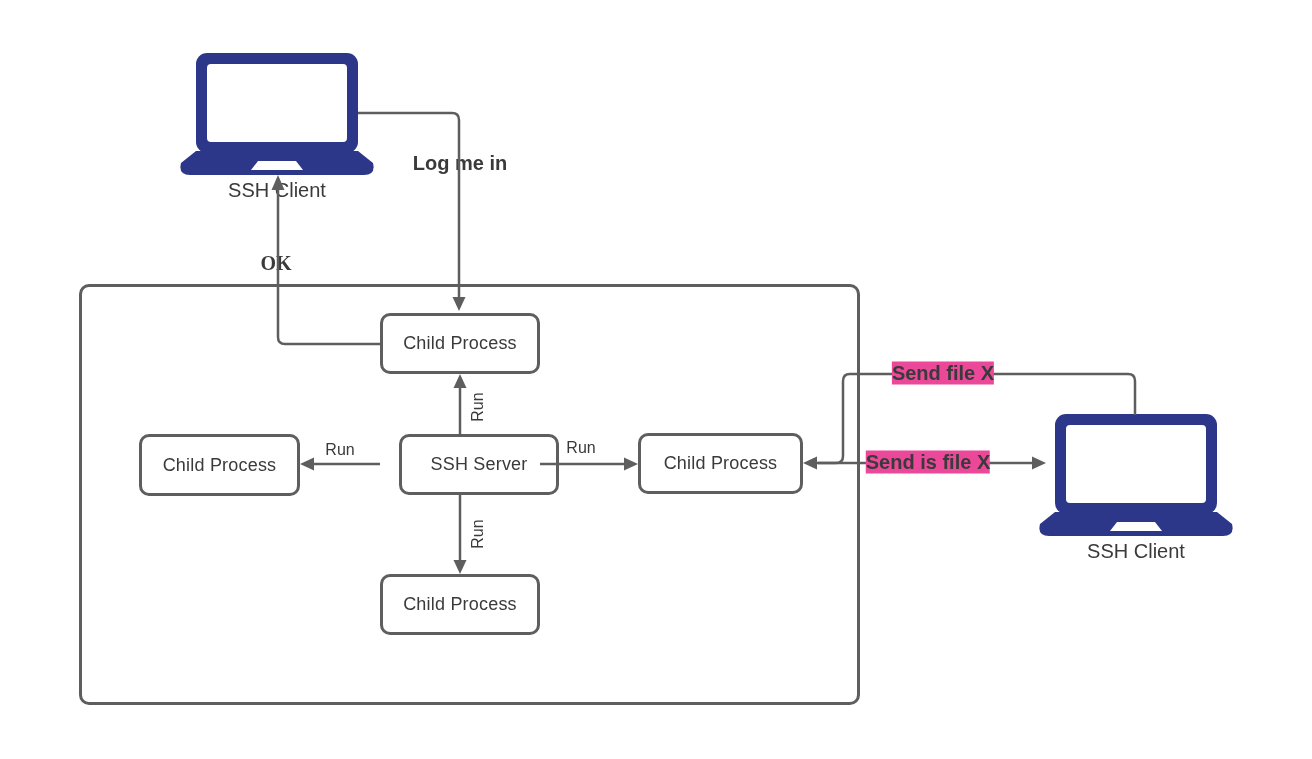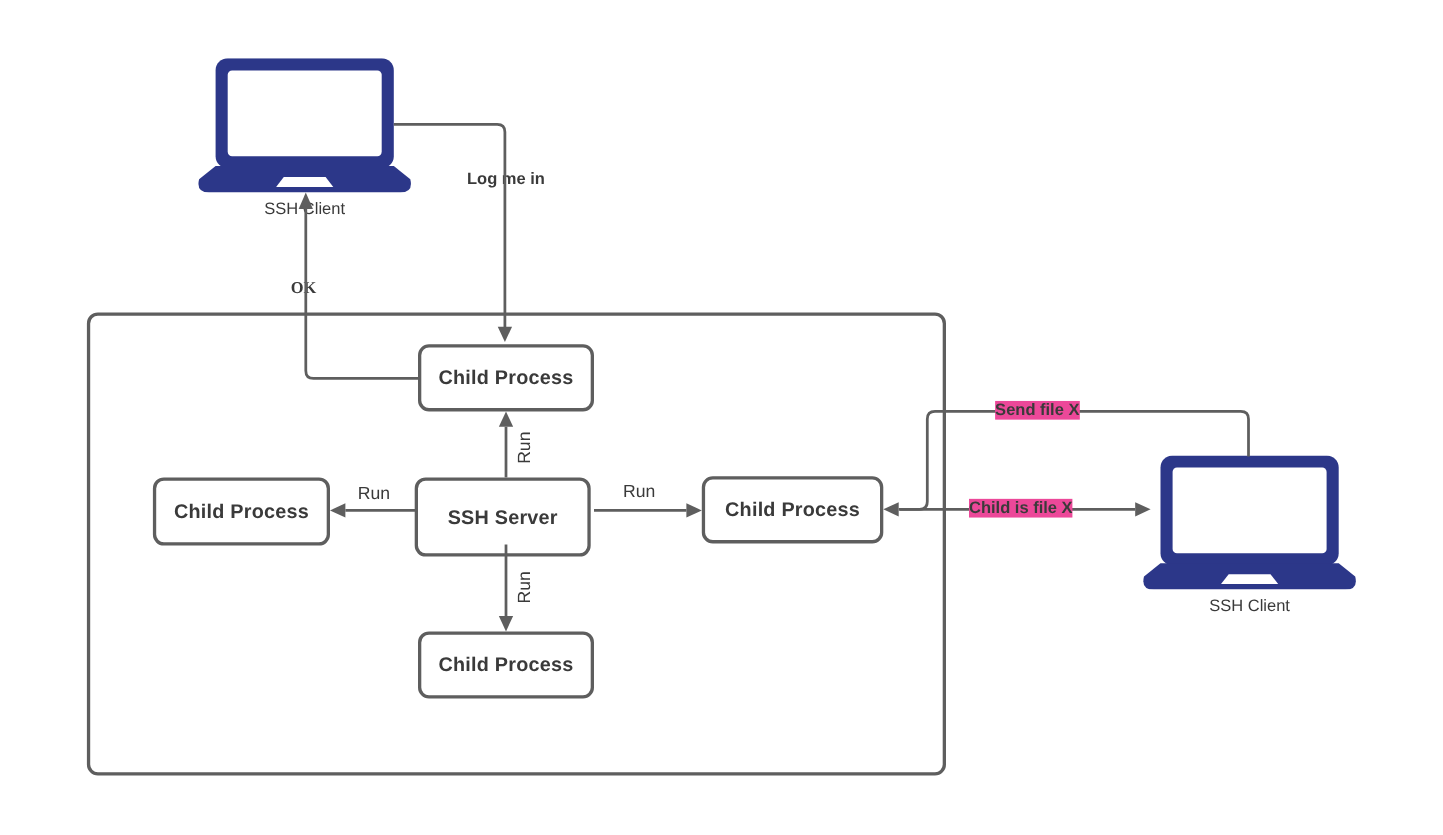--- a/index.html
+++ b/index.html
@@ -15,36 +15,36 @@
   }
   
   .group-frame{
     position:absolute;left:79px;top:284px;width:781px;height:421px;
     border:3px solid var(--connector);border-radius:10px;background:transparent;z-index:1;
   }
   
   .node{
     position:absolute;display:flex;align-items:center;justify-content:center;
     background:#ffffff;border:3px solid var(--connector);border-radius:10px;
-    font-weight:bold;font-size:18px;letter-spacing:.2px;color:var(--text);z-index:3;
+    font-weight:normal;font-size:18px;letter-spacing:.2px;color:var(--text);z-index:3;
     white-space:nowrap;
   }
   .node-child-top   {left:380px;top:313px;width:160px;height:61px;}
   .node-child-left  {left:139px;top:434px;width:161px;height:62px;}
-  .node-ssh-server  {left:377px;top:434px;width:160px;height:72px;}
+  .node-ssh-server  {left:399px;top:434px;width:160px;height:61px;}
   .node-child-right {left:638px;top:433px;width:165px;height:61px;}
   .node-child-bottom{left:380px;top:574px;width:160px;height:61px;}
   
   svg.wires{position:absolute;left:0;top:0;z-index:5;}
   .wire{fill:none;stroke:var(--connector);stroke-width:2.5px;}
   .arrowhead{fill:var(--connector);stroke:none;}
   
   .lbl{
     position:absolute;transform:translate(-50%,-50%);white-space:nowrap;
-    font-size:15px;color:var(--text);z-index:4;
+    font-size:20px;color:var(--text);z-index:4;
   }
   .lbl.bold{font-weight:bold;}
   .lbl.onwire{z-index:6;background:#ec4899;}
   .lbl.run{font-size:16px;font-weight:normal;}
   .lbl.vertical{transform:translate(-50%,-50%) rotate(-90deg);}
   .lbl-log-me-in {left:460px;top:163px;}
   .lbl-ok        {left:276px;top:263px;font-family:Liberation Serif, serif;}
   .lbl-run-up    {left:478px;top:407px;}
   .lbl-run-down  {left:478px;top:534px;}
   .lbl-run-left  {left:340px;top:450px;}
@@ -124,18 +124,18 @@
     <polygon class="arrowhead" points="803,463 817,456.5 817,469.5"></polygon>
   </svg>
 
   <div class="lbl bold lbl-log-me-in">Log me in</div>
   <div class="lbl bold lbl-ok">OK</div>
   <div class="lbl run vertical lbl-run-up">Run</div>
   <div class="lbl run vertical lbl-run-down">Run</div>
   <div class="lbl run lbl-run-left">Run</div>
   <div class="lbl run lbl-run-right">Run</div>
   <div class="lbl bold onwire lbl-send-file">Send file X</div>
-  <div class="lbl bold onwire lbl-here-file">Child is file X</div>
+  <div class="lbl bold onwire lbl-here-file">Send is file X</div>
 
   <div class="lbl lbl-client-left">SSH Client</div>
   <div class="lbl lbl-client-right">SSH Client</div>
 
 </div>
 
 </body></html>

